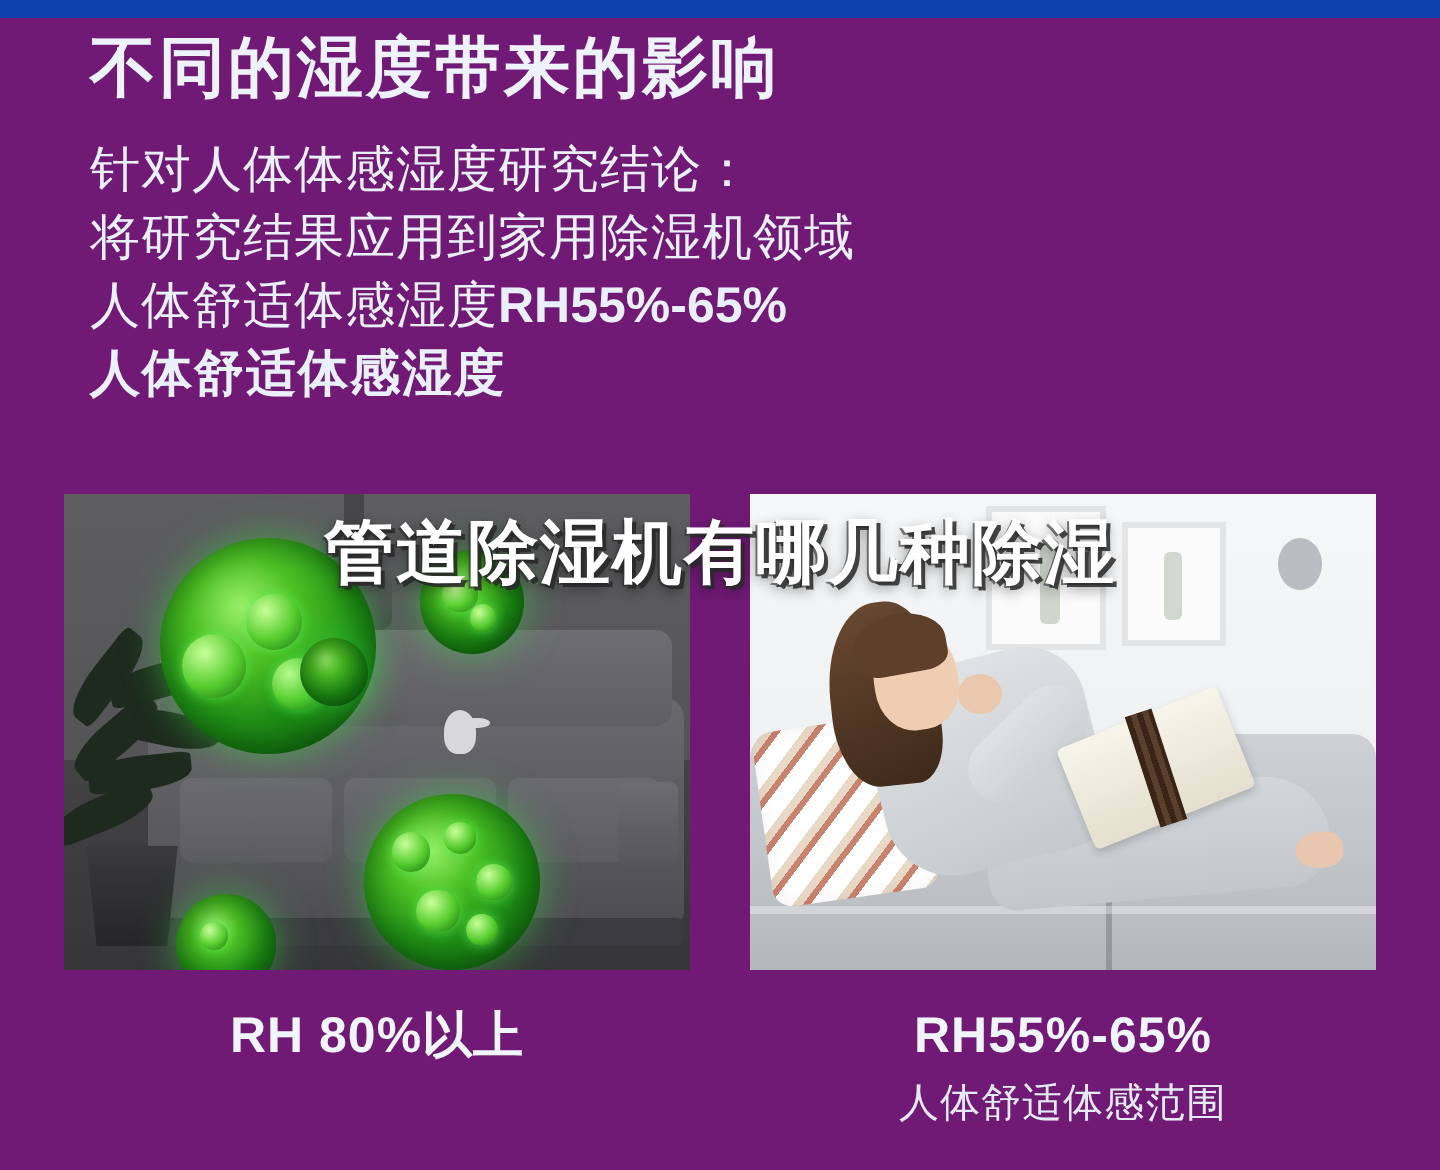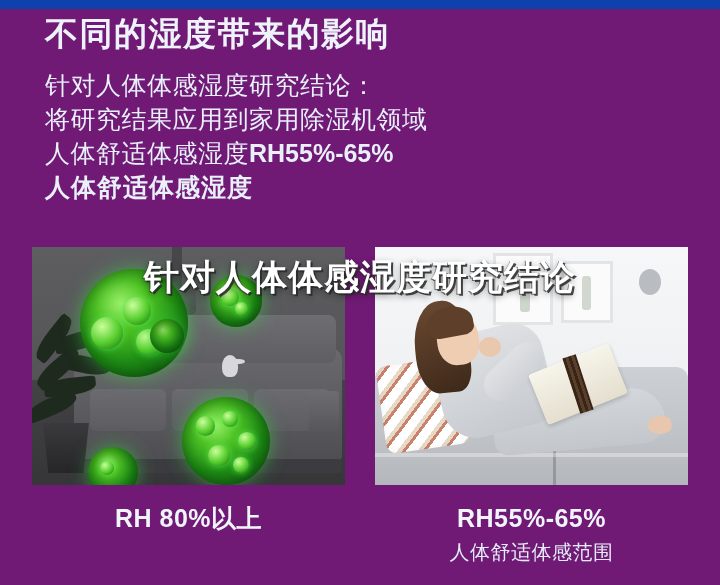--- a/index.html
+++ b/index.html
@@ -379,21 +379,21 @@
       <div class="w-hand"></div>
 
       <div class="book">
         <div class="pg"></div>
         <div class="spine"></div>
       </div>
     </div>
   </div>
 
   <div class="overlay-text">
-    <div class="ov-line">针对人体体感湿度研究结论</div>
+    <div class="ov-line">管道除湿机有哪几种除湿</div>
   </div>
 
   <div class="caption left">
     <div class="cap-main">RH 80%以上</div>
   </div>
 
   <div class="caption right">
     <div class="cap-main">RH55%-65%</div>
     <div class="cap-sub">人体舒适体感范围</div>
   </div>

